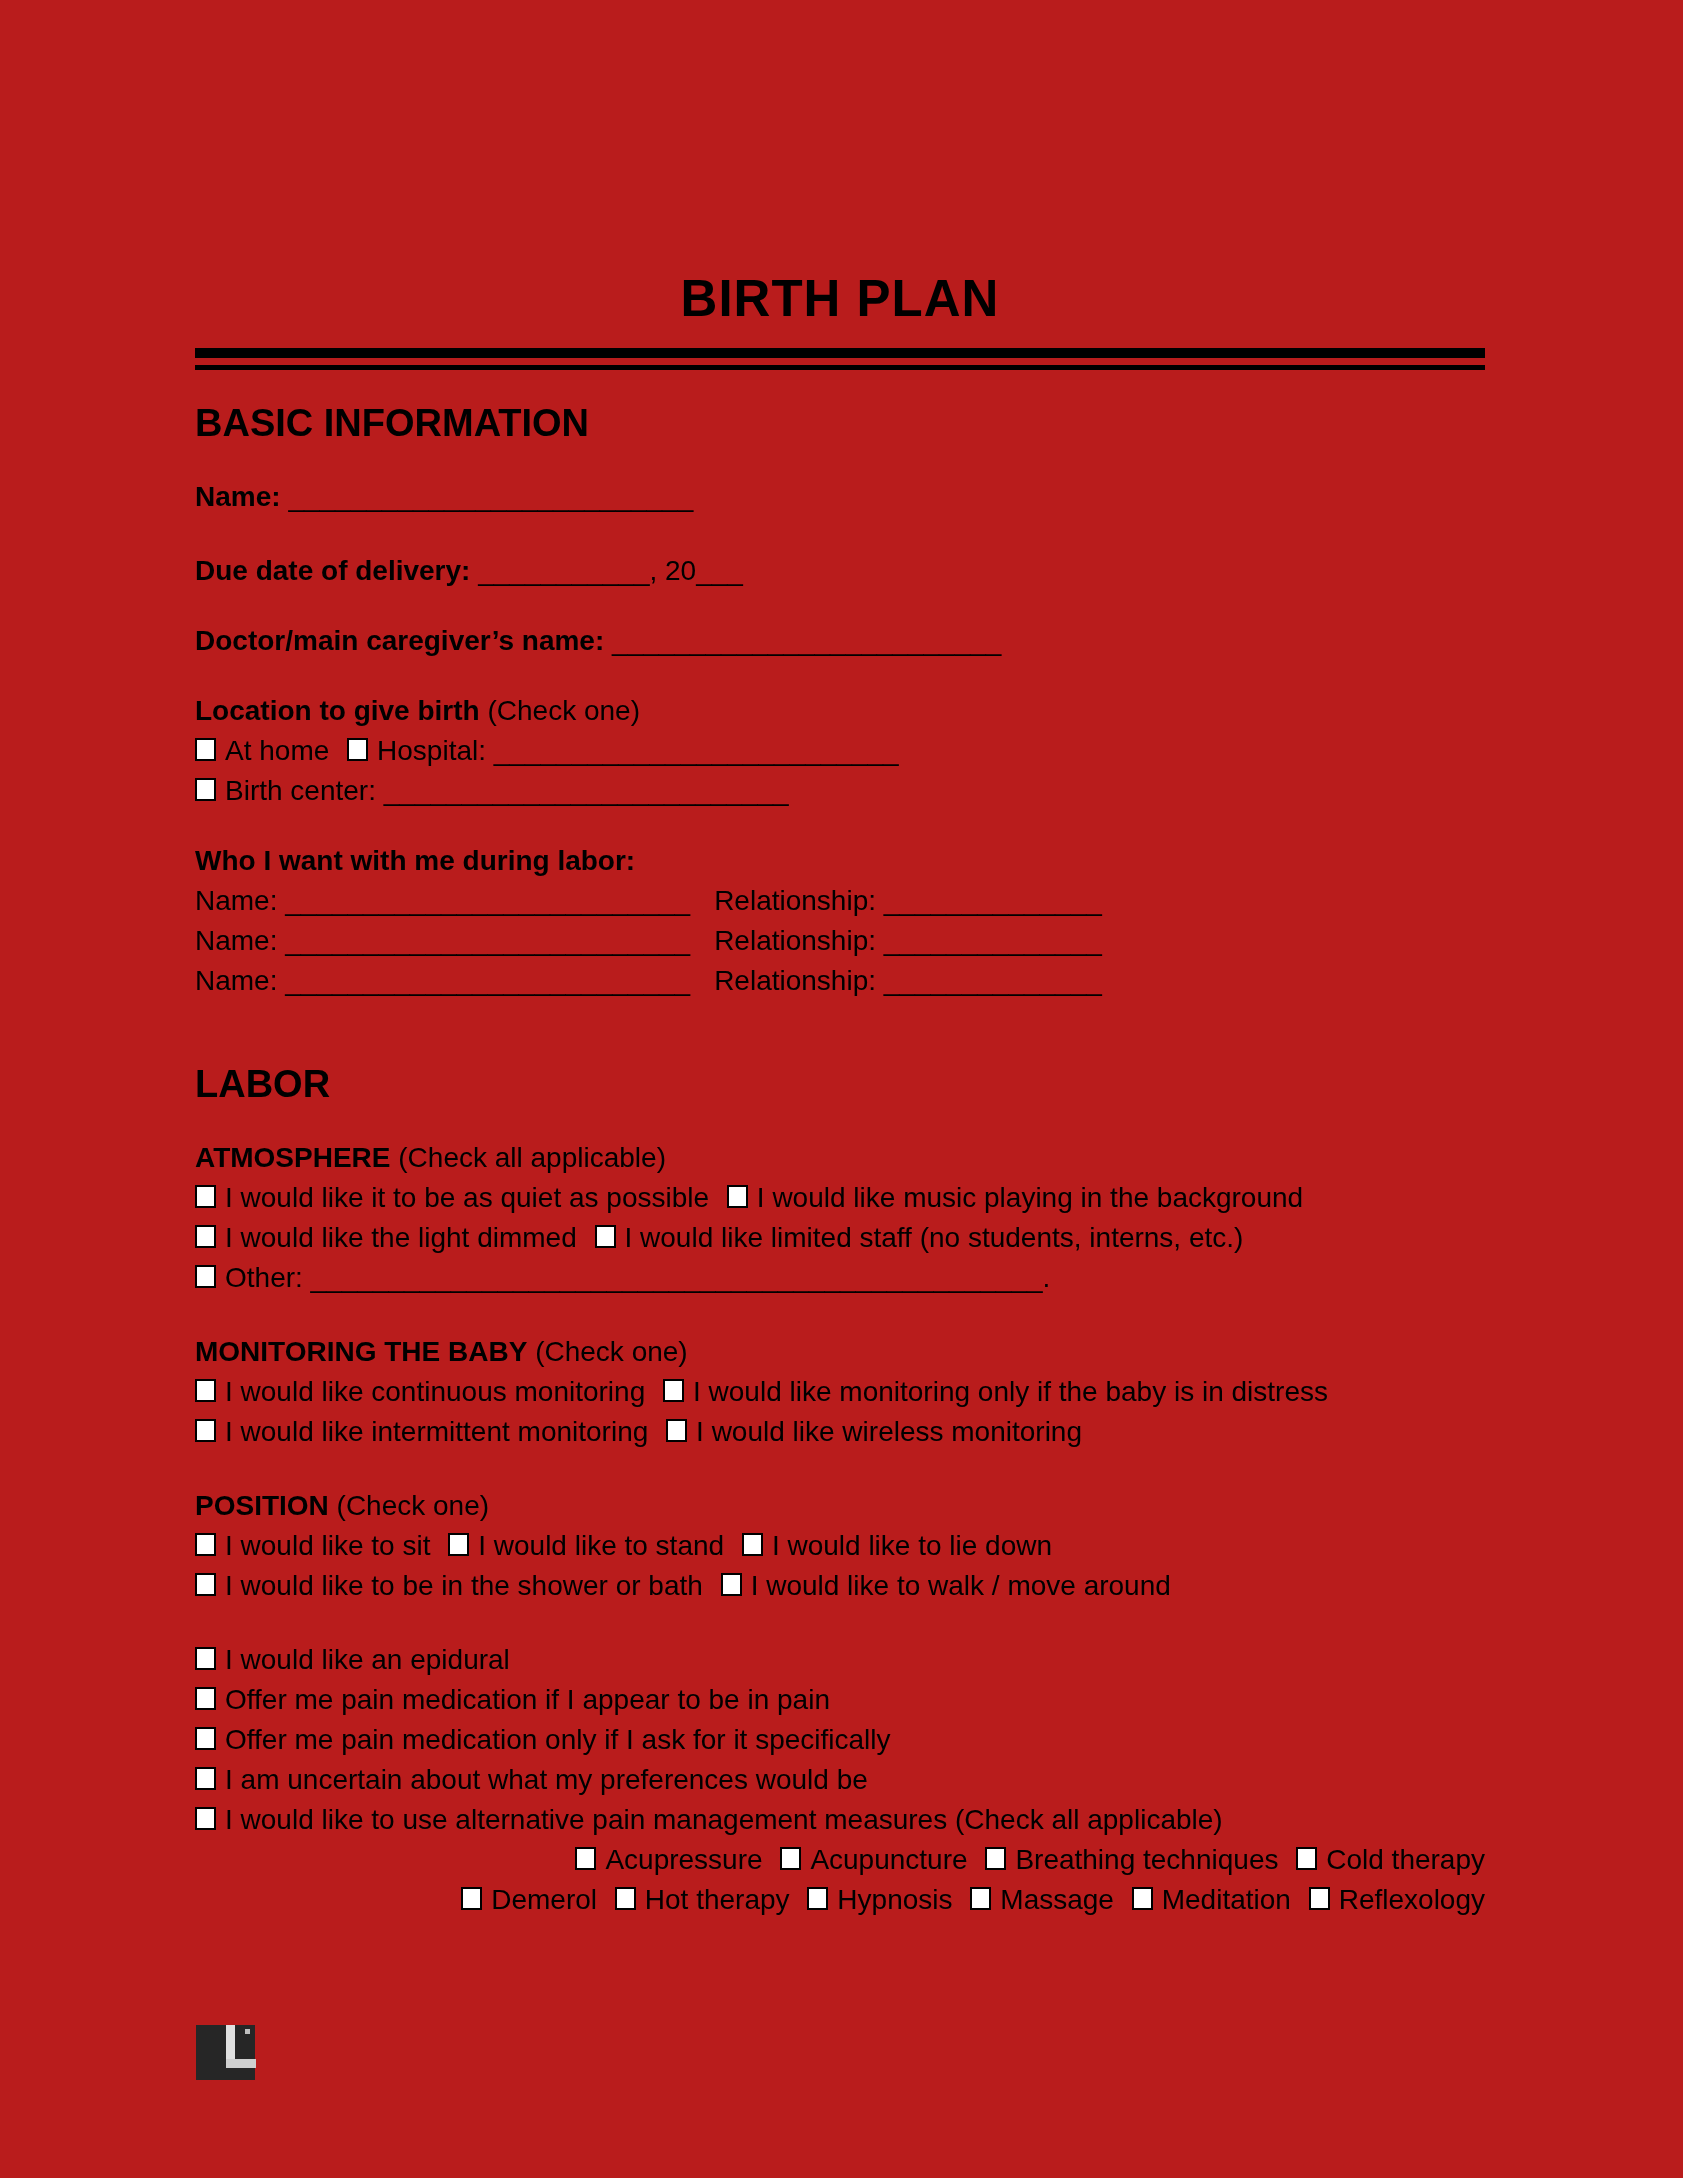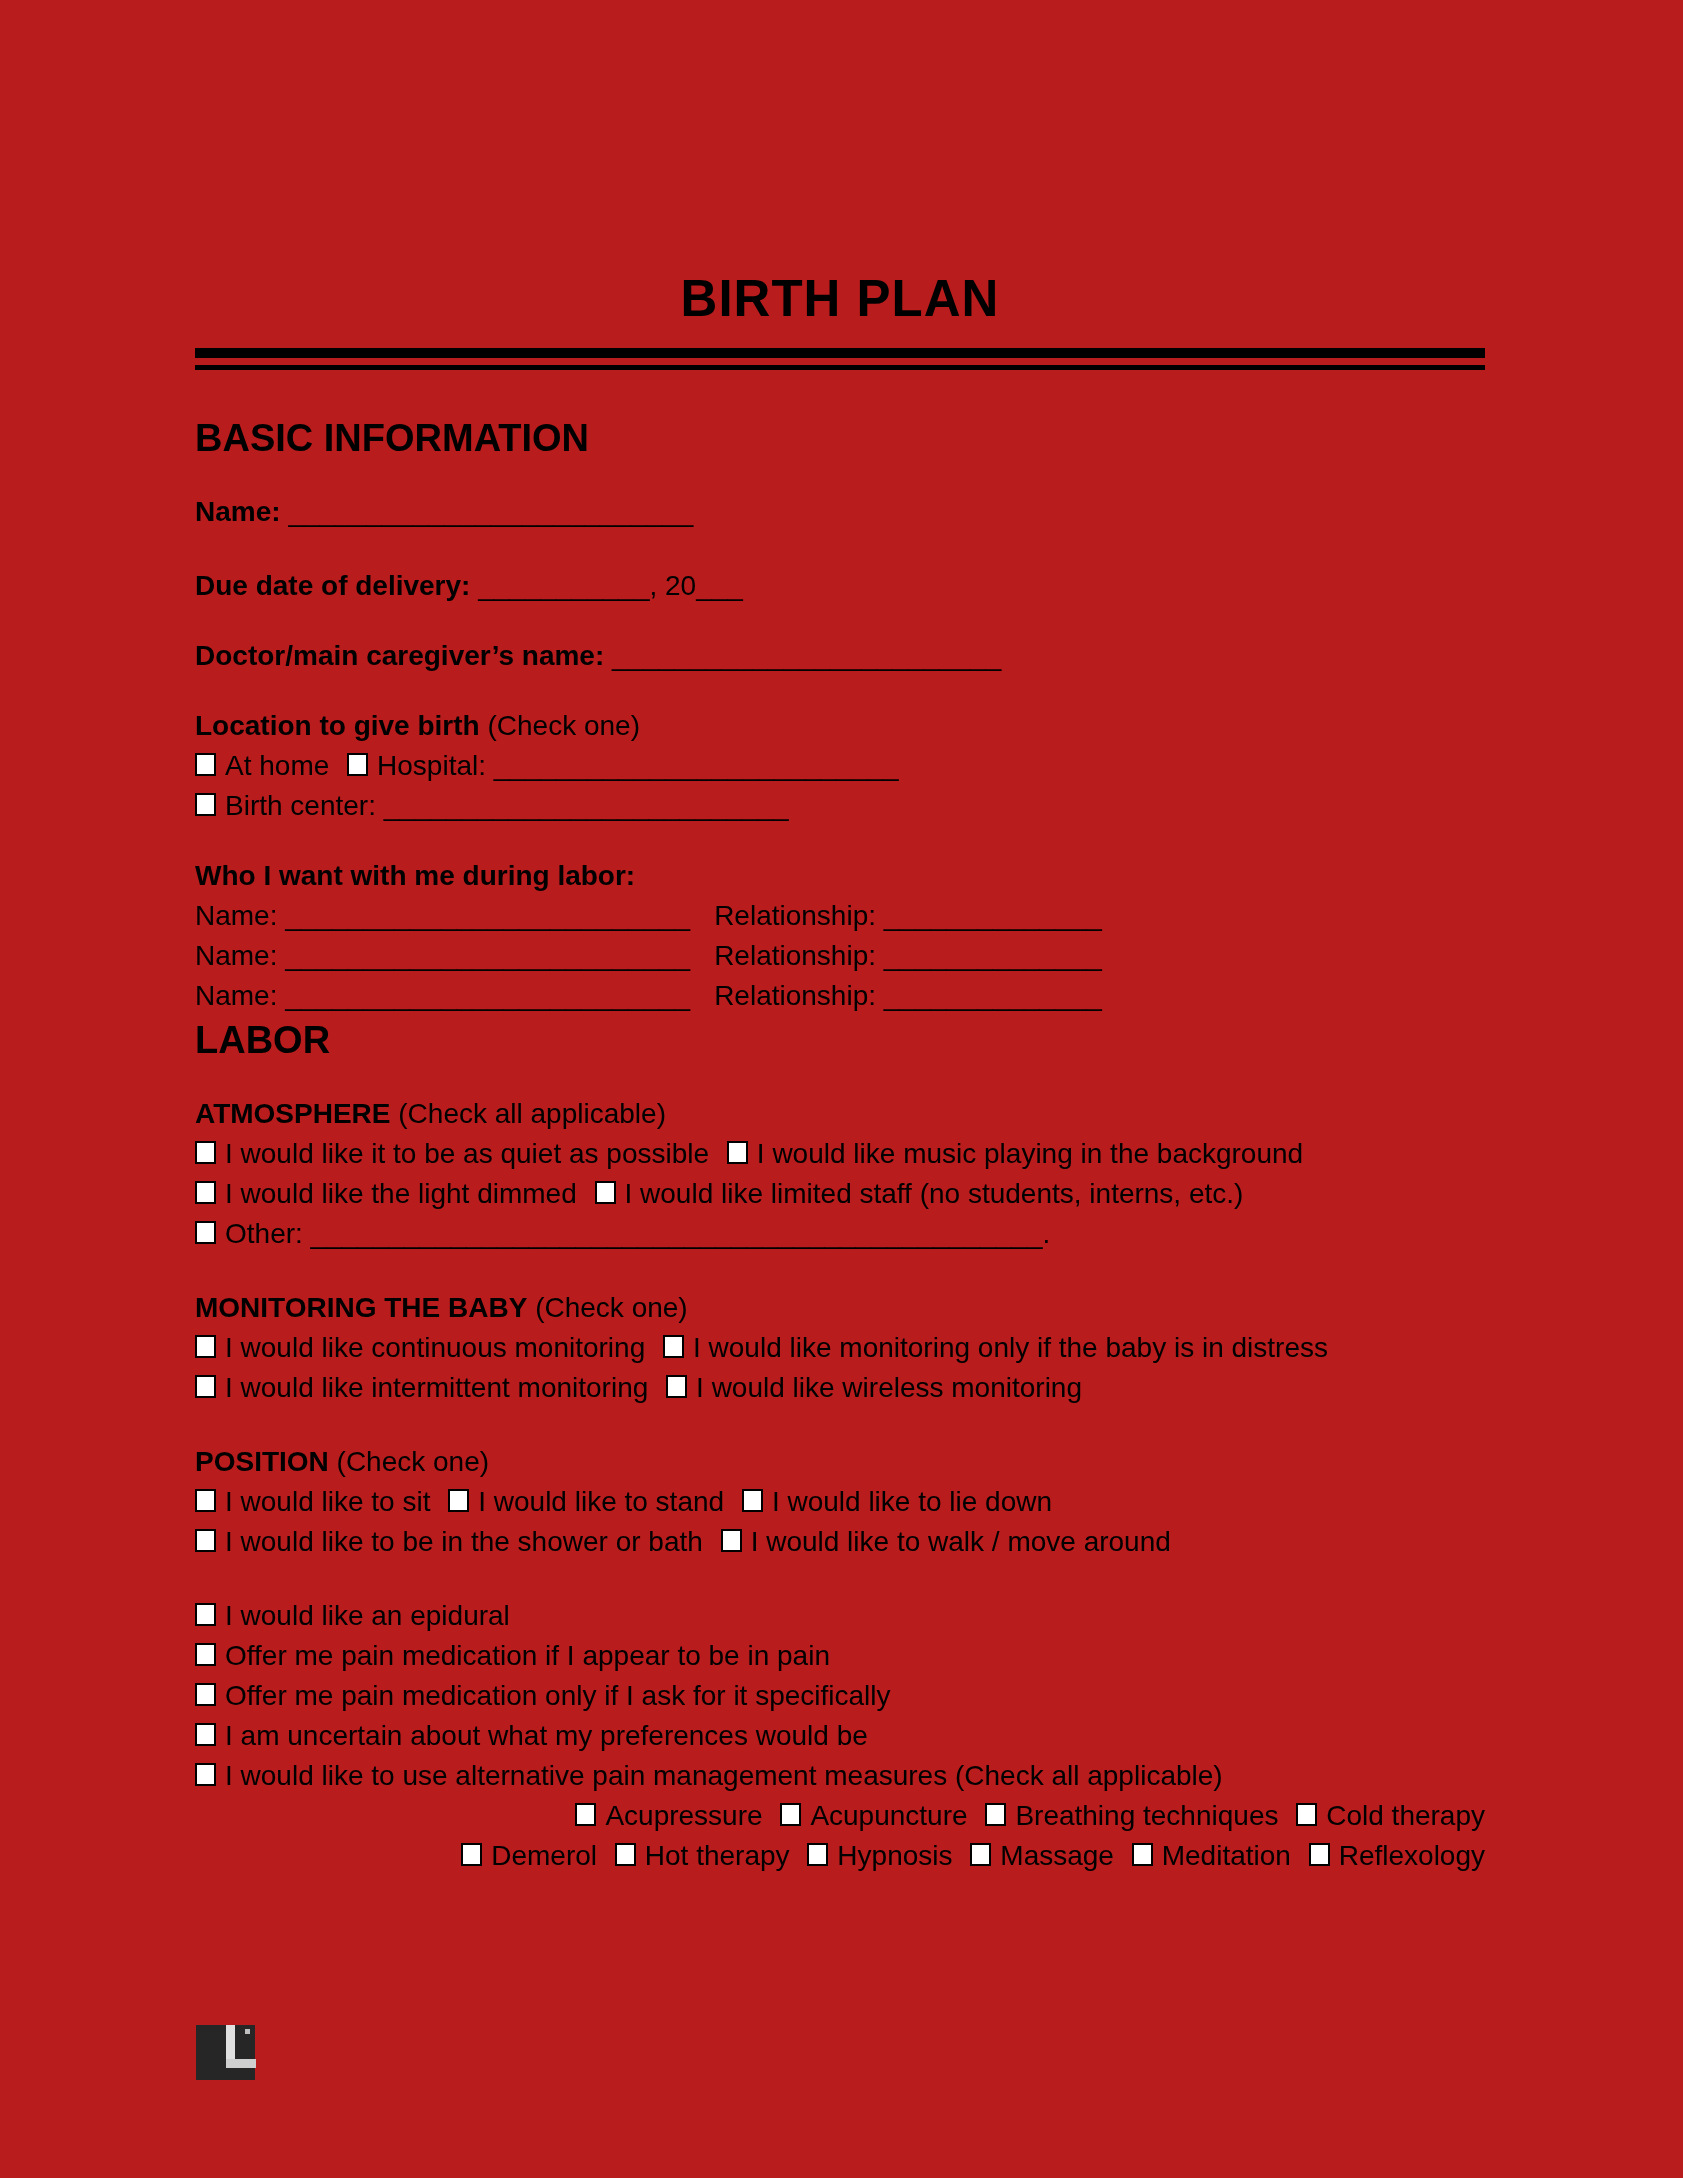--- a/index.html
+++ b/index.html
@@ -23,22 +23,22 @@
   .double-rule {
     margin-top:20px;
     border-top:10px solid #000;
     border-bottom:5px solid #000;
     height:7px;
   }
   .section-heading {
     font-size:38px; font-weight:bold; line-height:48px;
     margin:0;
   }
-  .sh-basic { margin-top:44px; }
-  .sh-labor { }
+  .sh-basic { margin-top:29px; }
+  .sh-labor { margin-top:59px; }
   .line {
     font-size:28px; line-height:40px;
     white-space:nowrap;
   }
   .para { margin-top:30px; }
   .para-lg { margin-top:34px; }
   .b { font-weight:bold; }
   .blank { letter-spacing:0; }
   .cb {
     display:inline-block;

